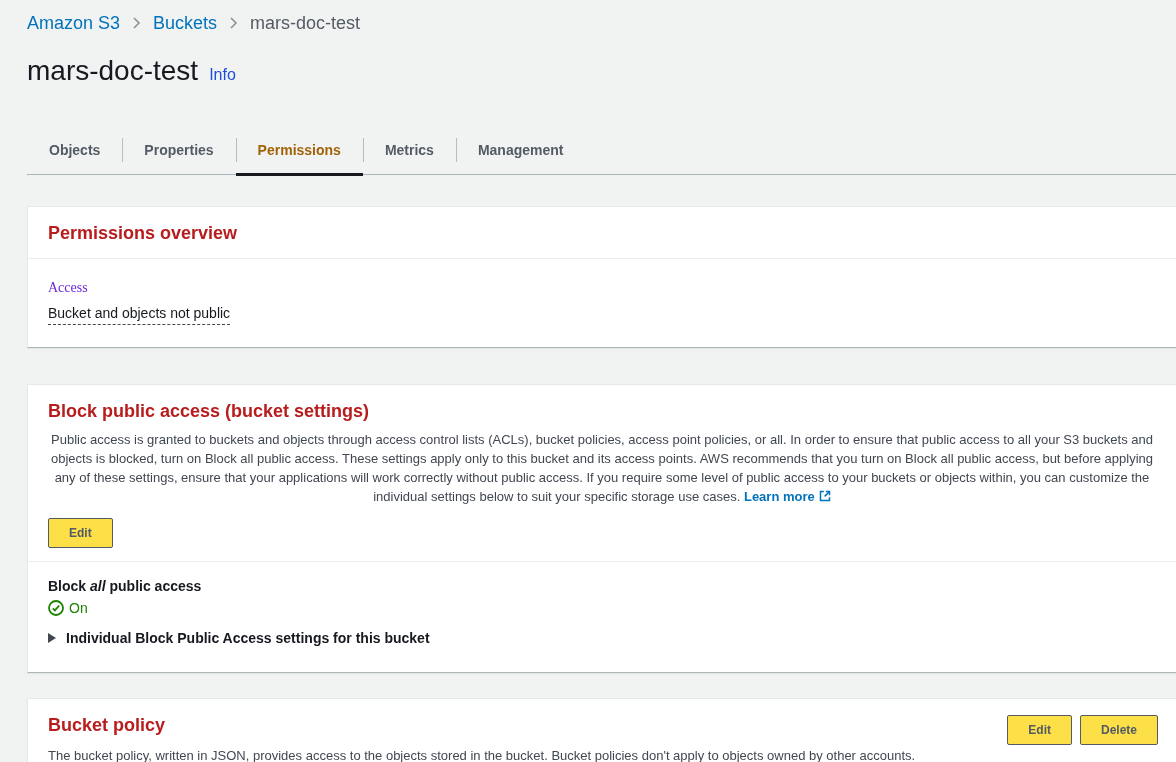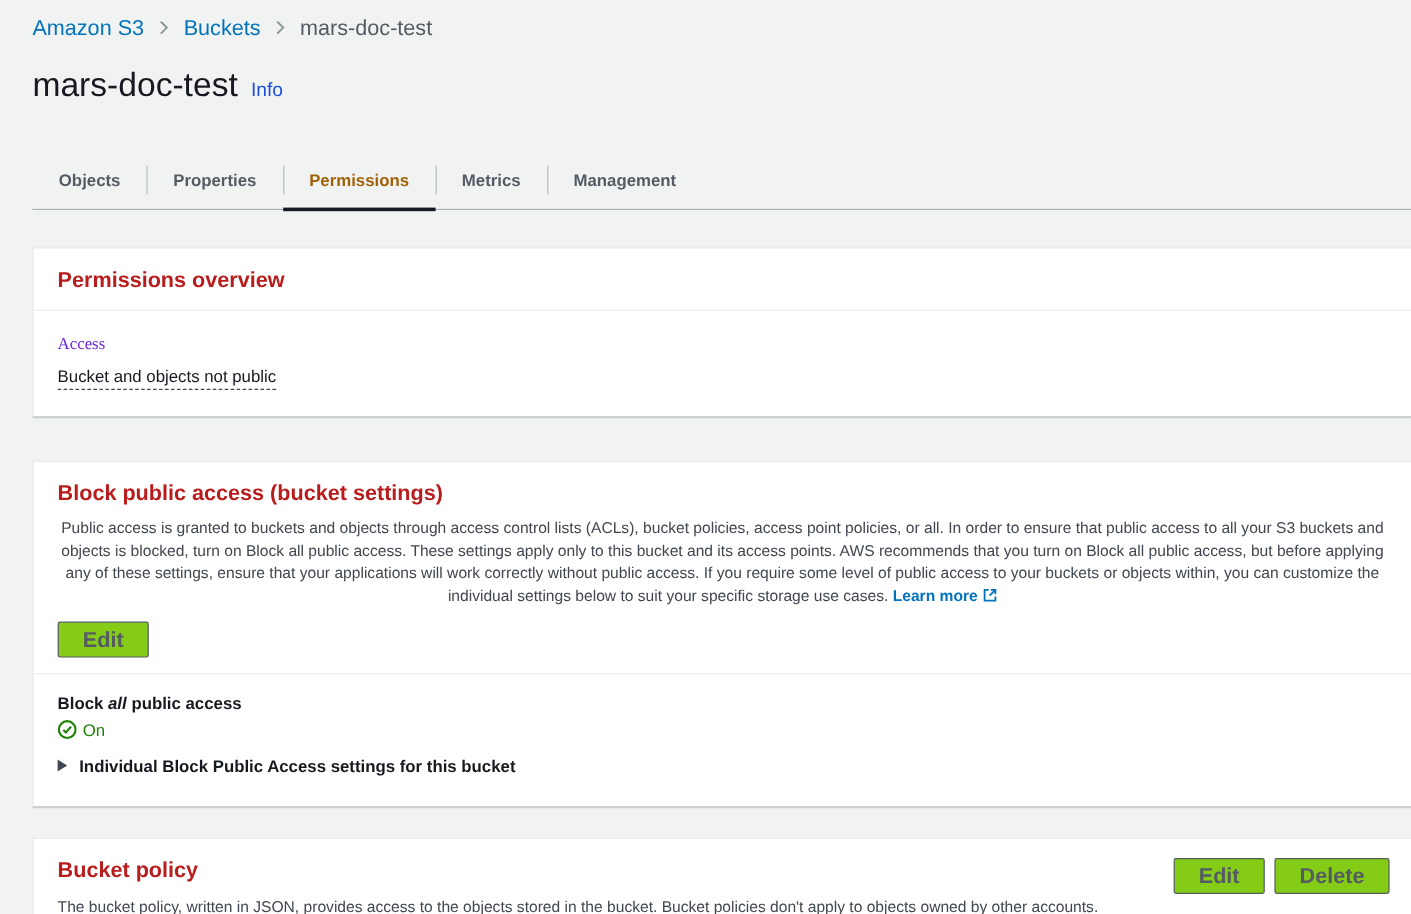--- a/index.html
+++ b/index.html
@@ -87,25 +87,25 @@
     font-size: 13px; line-height: 19px; color: #414750;
     margin: 0; max-width: 1110px; text-align: center;
   }
   .learn-more {
     color: #0073bb; font-weight: 700; text-decoration: none;
     cursor: pointer; white-space: nowrap;
   }
   .learn-more svg { margin-left: 4px; vertical-align: -1px; }
   .btn {
     display: inline-block;
-    background: #84cc16;
+    background: #fde047;
     border: 1px solid #545b64;
     border-radius: 2px;
     padding: 5px 20px;
-    font-size: 18px; font-weight: 700; line-height: 18px;
+    font-size: 12px; font-weight: 700; line-height: 18px;
     color: #545b64; cursor: pointer;
     font-family: inherit;
   }
   .card-bpa .btn-edit { margin: 12px 0 13px; }
   .card-bpa .section-divider { border-top: 1px solid #eaeded; }
   .bpa-section { padding: 16px 20px 26px; }
   .bpa-label { font-size: 14px; font-weight: 700; line-height: 16px; margin: 0; }
   .bpa-label i { font-weight: 700; }
   .status-row {
     margin-top: 6px;

